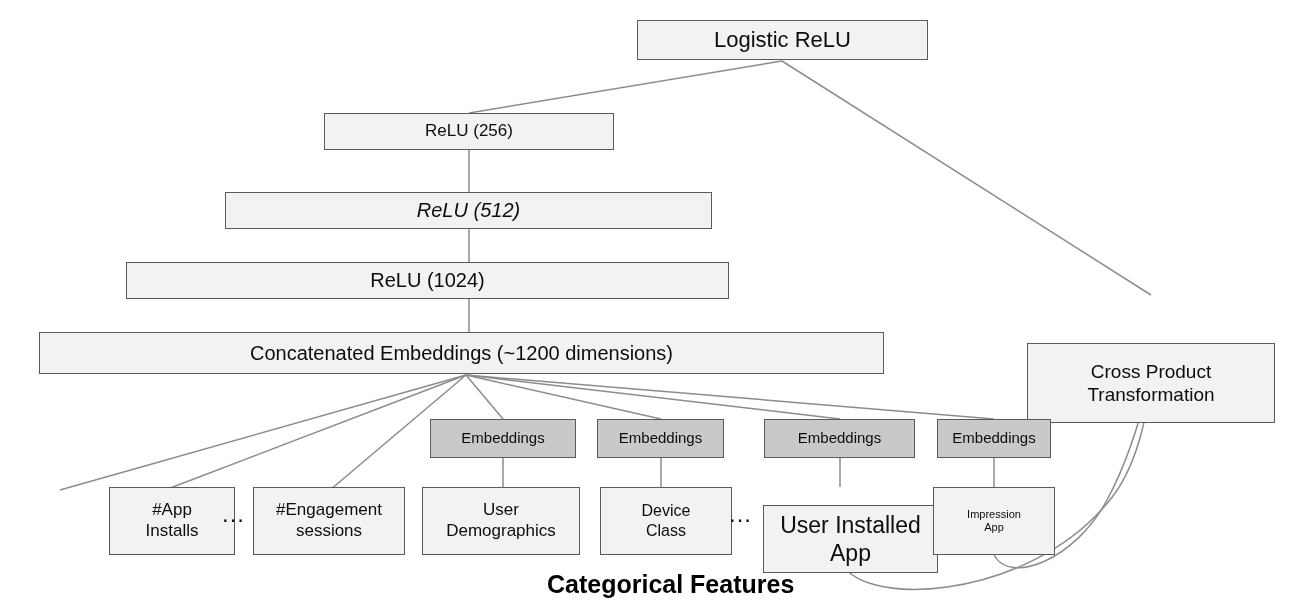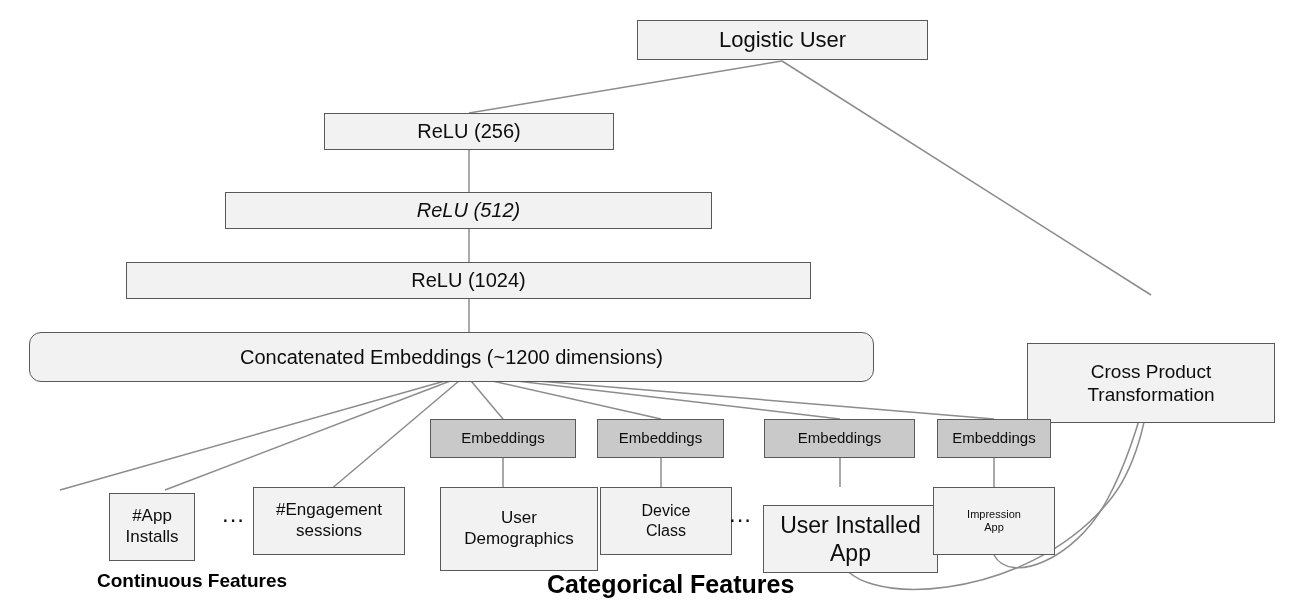--- a/index.html
+++ b/index.html
@@ -65,50 +65,49 @@
       <path d="M 503,458 L 503,487"></path>
       <path d="M 661,458 L 661,487"></path>
       <path d="M 840,458 L 840,487"></path>
       <path d="M 994,458 L 994,487"></path>
 
       <path d="M 840,555 C 845,610 1030,605 1113,496 C 1140,460 1149,404 1151,376"></path>
       <path d="M 994,555 C 1010,585 1075,560 1107,500 C 1130,458 1144,405 1151,376"></path>
     </g>
   </svg>
 
-  <div class="node" style="left:637px;top:20px;width:291px;height:40px;font-size:22px;">Logistic User</div>
+  <div class="node" style="left:637px;top:20px;width:291px;height:40px;font-size:22px;">Logistic ReLU</div>
 
-  <div class="node" style="left:324px;top:113px;width:290px;height:37px;font-size:20px;">ReLU (256)</div>
+  <div class="node" style="left:324px;top:113px;width:290px;height:37px;font-size:17px;">ReLU (256)</div>
 
   <div class="node" style="left:225px;top:192px;width:487px;height:37px;font-size:20px;font-style:italic;">ReLU (512)</div>
 
-  <div class="node" style="left:126px;top:262px;width:685px;height:37px;font-size:20px;">ReLU (1024)</div>
+  <div class="node" style="left:126px;top:262px;width:603px;height:37px;font-size:20px;">ReLU (1024)</div>
 
-  <div class="node" style="left:29px;top:332px;width:845px;height:50px;font-size:20px;border-radius:12px;">Concatenated Embeddings (~1200 dimensions)</div>
+  <div class="node" style="left:39px;top:332px;width:845px;height:42px;font-size:20px;">Concatenated Embeddings (~1200 dimensions)</div>
 
   <div class="node" style="left:1027px;top:295px;width:248px;height:80px;font-size:19px;margin-top:48px;">Cross Product
 Transformation</div>
 
   <div class="node emb" style="left:430px;top:419px;width:146px;height:39px;font-size:15px;">Embeddings</div>
   <div class="node emb" style="left:597px;top:419px;width:127px;height:39px;font-size:15px;">Embeddings</div>
   <div class="node emb" style="left:764px;top:419px;width:151px;height:39px;font-size:15px;">Embeddings</div>
   <div class="node emb" style="left:937px;top:419px;width:114px;height:39px;font-size:15px;">Embeddings</div>
 
-  <div class="node" style="left:109px;top:487px;width:86px;height:68px;font-size:17px;margin-top:6px;">#App
+  <div class="node" style="left:109px;top:487px;width:126px;height:68px;font-size:17px;">#App
 Installs</div>
   <div class="node" style="left:253px;top:487px;width:152px;height:68px;font-size:17px;">#Engagement
 sessions</div>
-  <div class="node" style="left:440px;top:487px;width:158px;height:84px;font-size:17px;">User
+  <div class="node" style="left:422px;top:487px;width:158px;height:68px;font-size:17px;">User
 Demographics</div>
   <div class="node" style="left:600px;top:487px;width:132px;height:68px;font-size:16px;">Device
 Class</div>
   <div class="node" style="left:763px;top:487px;width:175px;height:68px;font-size:23px;margin-top:18px;">User Installed
 App</div>
   <div class="node" style="left:933px;top:487px;width:122px;height:68px;font-size:11px;">Impression
 App</div>
 
   <div class="ellipsis" style="left:222px;top:500px;font-size:24px;">...</div>
   <div class="ellipsis" style="left:729px;top:500px;font-size:24px;">...</div>
 
-  <div class="lbl" style="left:97px;top:570px;font-size:19px;">Continuous Features</div>
   <div class="lbl" style="left:547px;top:570px;font-size:25px;">Categorical Features</div>
 
 </div>
 
 </body></html>

